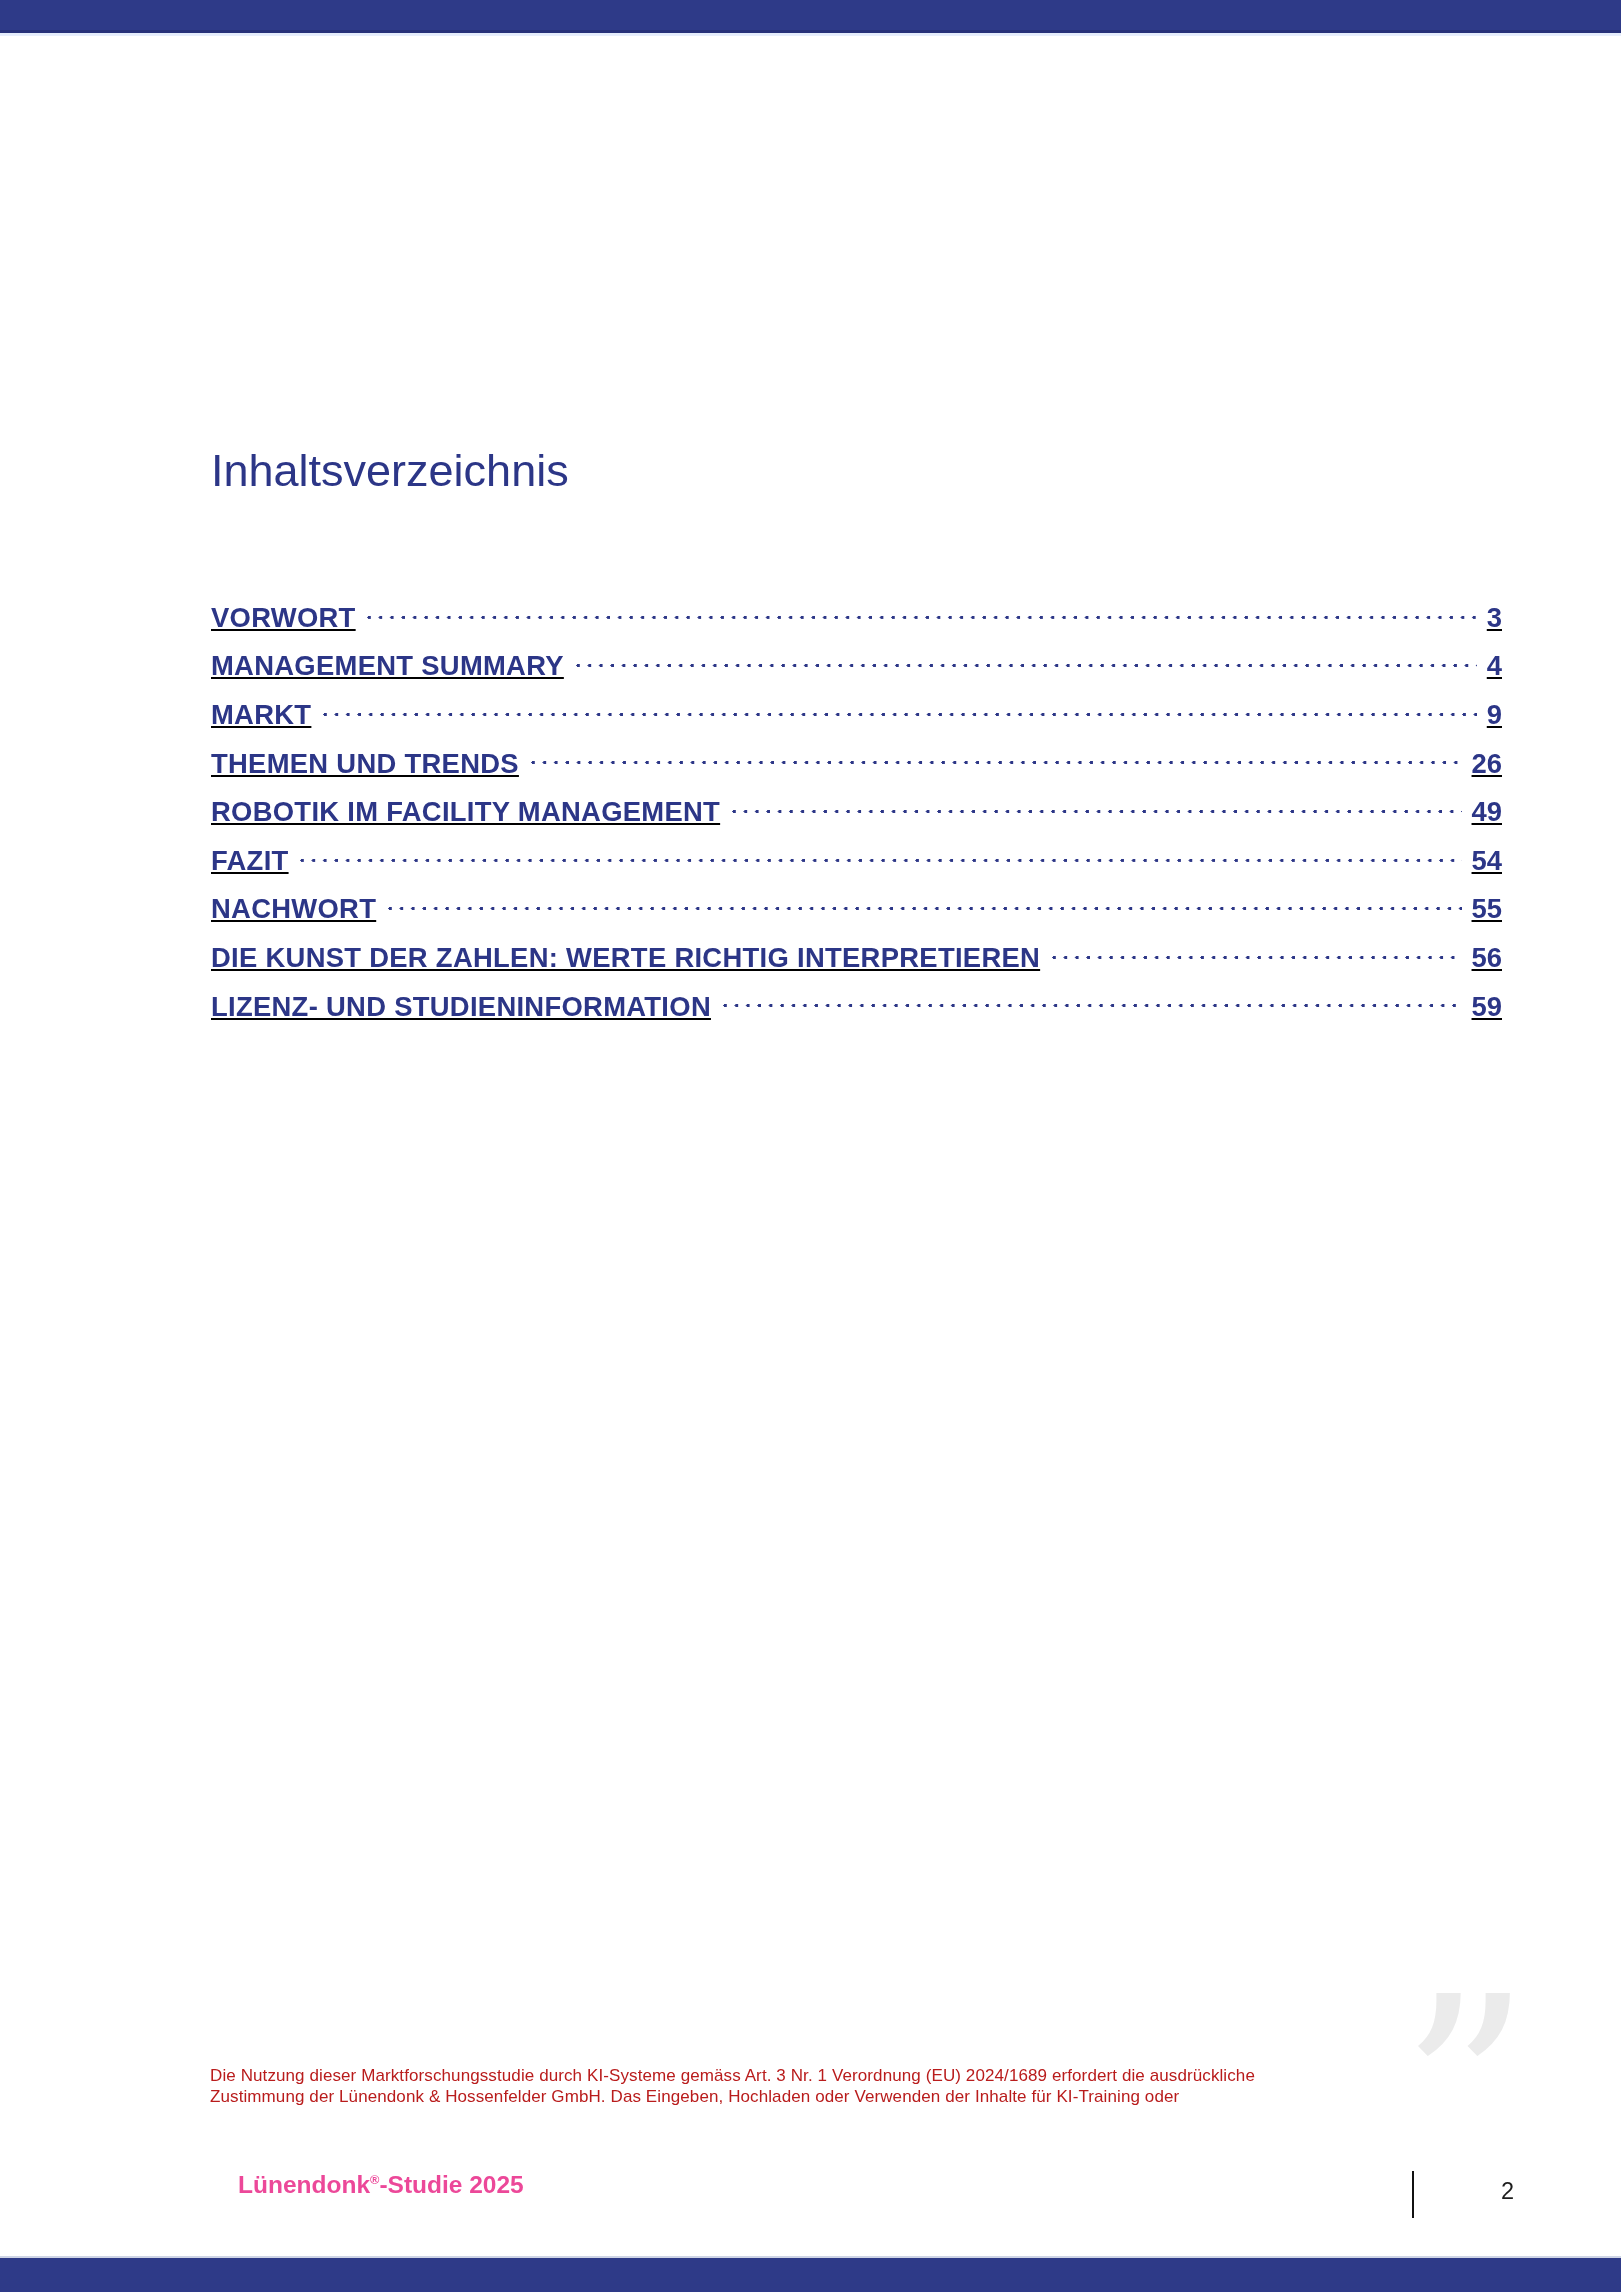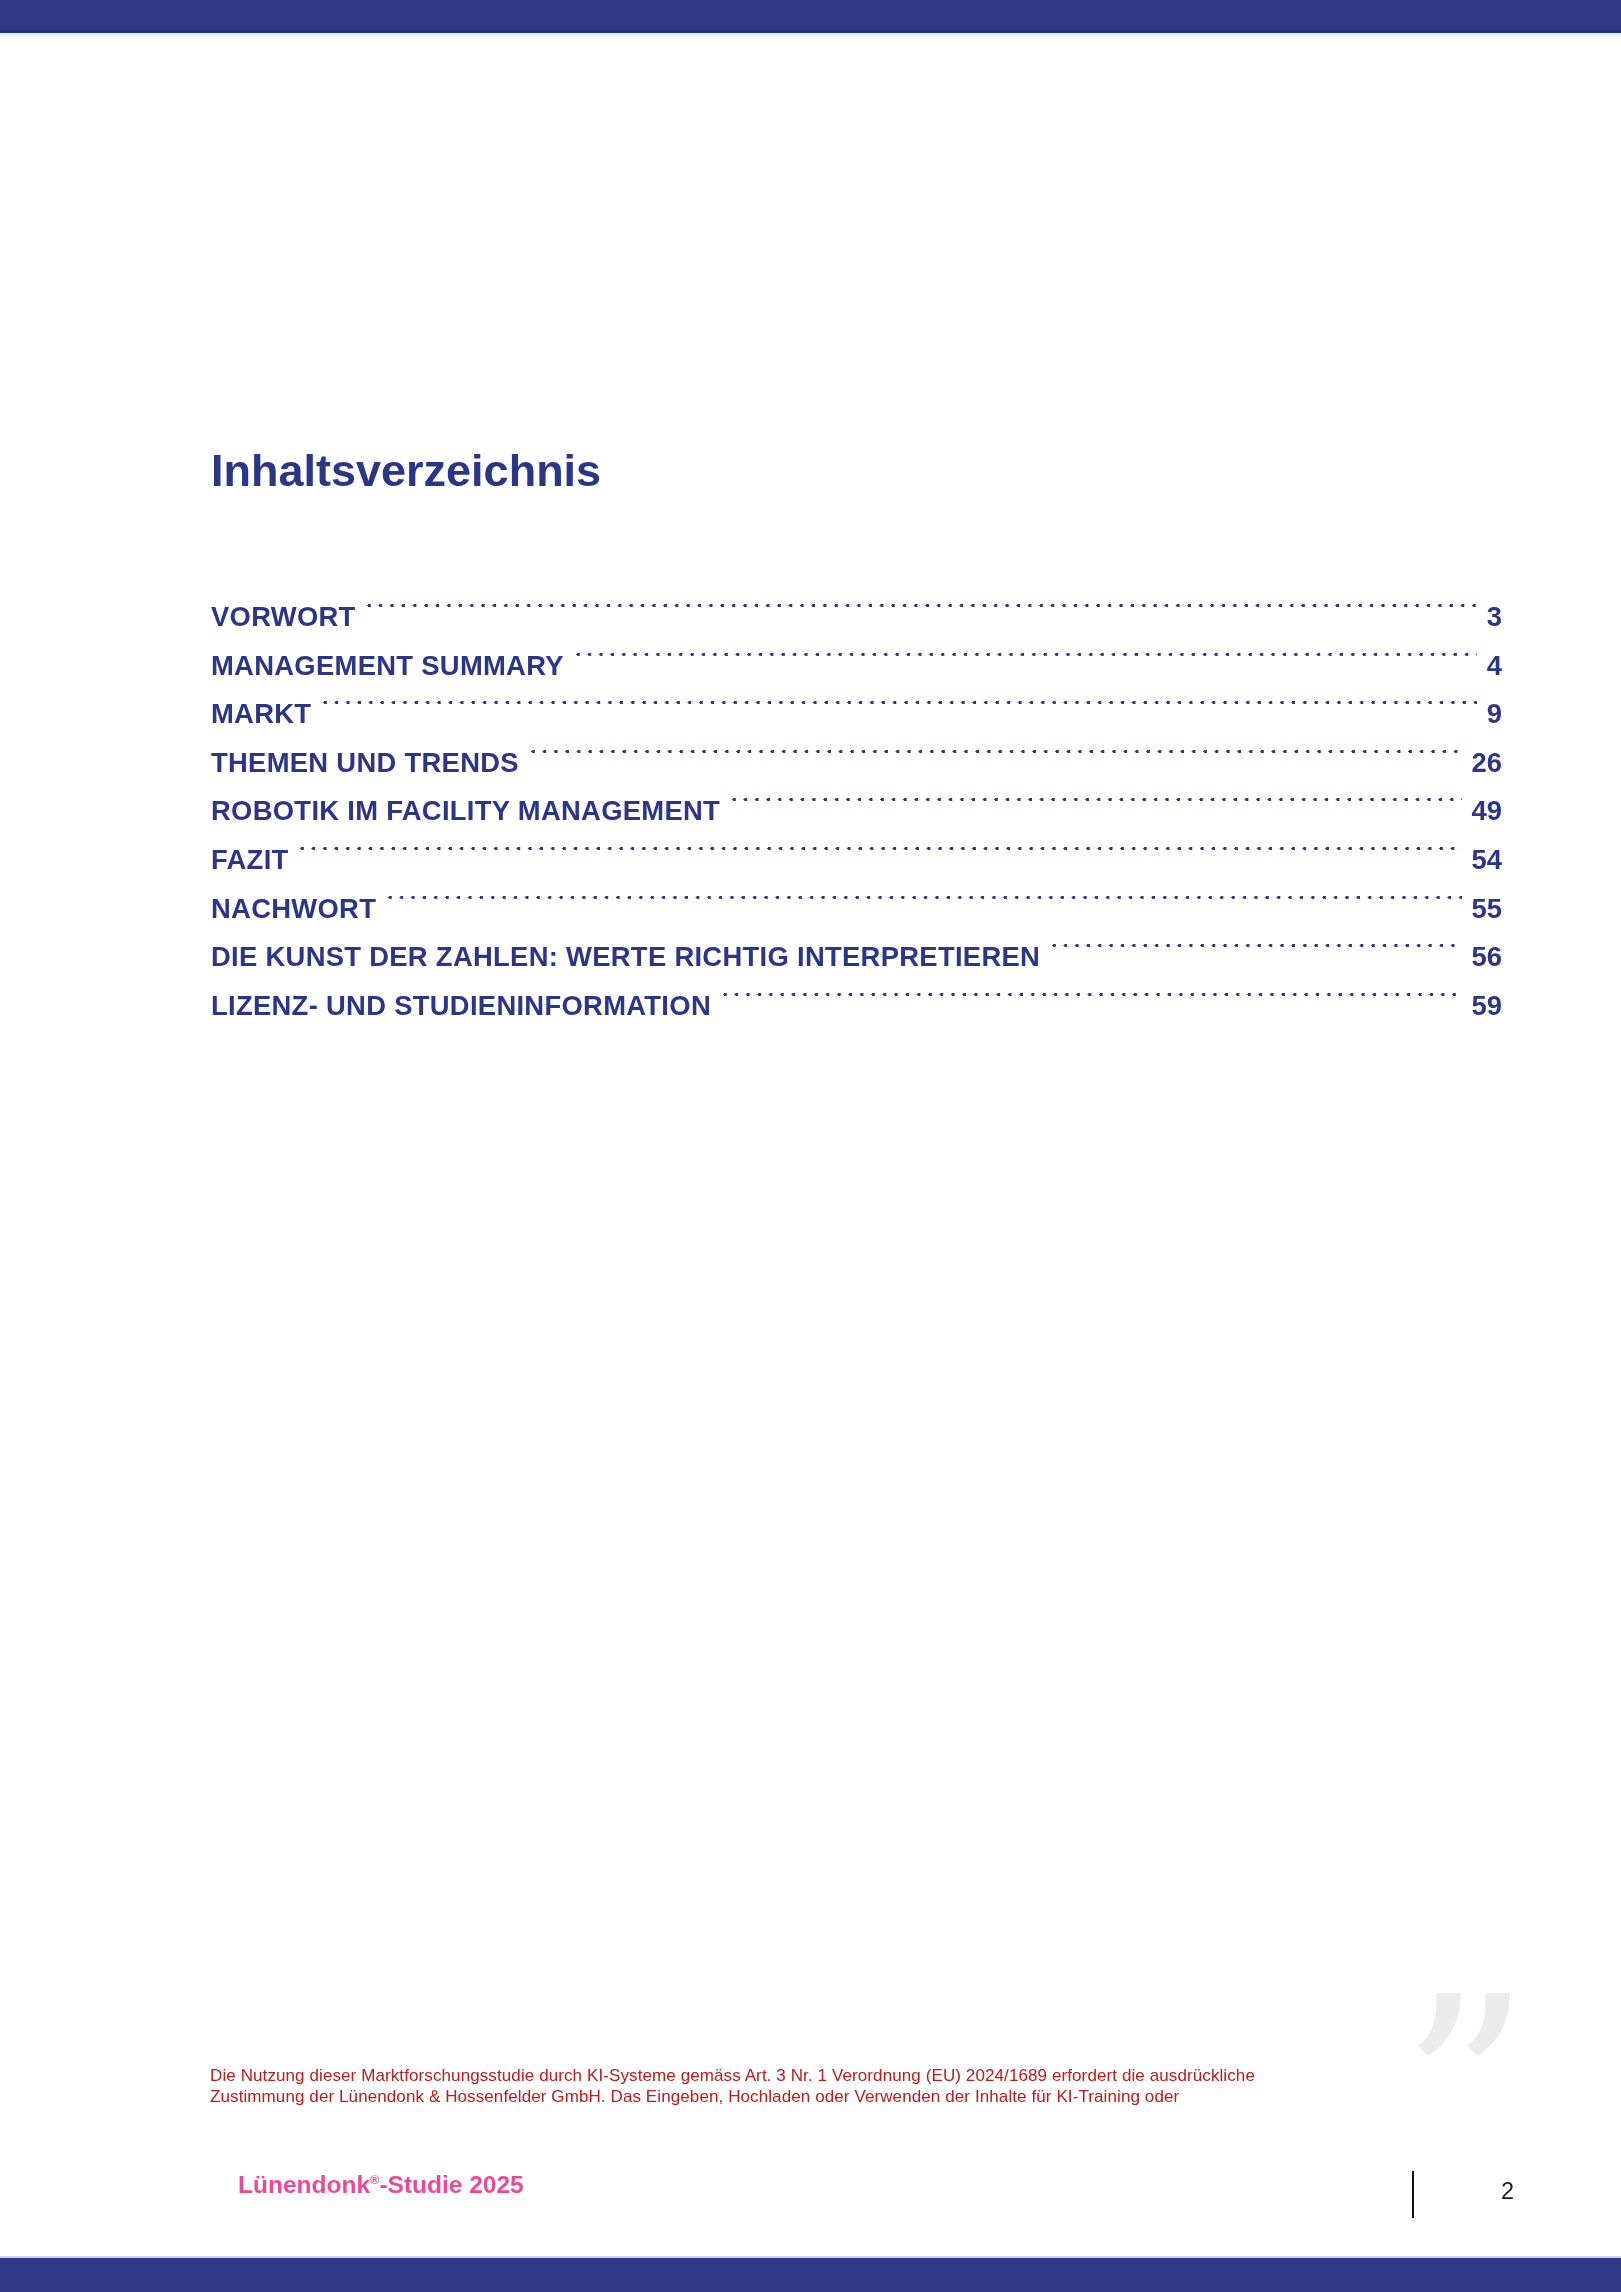--- a/index.html
+++ b/index.html
@@ -21,32 +21,33 @@
   }
   .bottombar {
     position: absolute; bottom: 0; left: 0; width: 100%; height: 35px;
     background: #2e3a88;
     border-top: 2px solid #cfd5e6;
   }
 
   
   .doc-title {
     position: absolute; left: 211px; top: 418px;
-    font-size: 45px; font-weight: bold; color: #2c3687;
+    font-size: 45px; font-weight: normal; color: #2c3687;
     letter-spacing: 0px; line-height: 1; text-align: center;
   }
 
   
   .toc {
     position: absolute; left: 211px; top: 603px; width: 1291px;
   }
   .toc-row {
-    display: flex; align-items: flex-start;
+    display: flex; align-items: center;
     height: 29px; margin-bottom: 19.6px; 
     cursor: default;
+    text-decoration: underline;
   }
   .toc-label {
     font-size: 27.4px; font-weight: bold; color: #2c3687;
     line-height: 1; white-space: nowrap; letter-spacing: 0.3px;
   }
   .toc-leader {
     flex: 1 1 auto; height: 4.9px; margin: 0 9.8px 1px 11.8px;
     background-image: radial-gradient(circle at 2.2px 2.4px, #2c3687 1.7px, transparent 1.9px);
     background-size: 11.4px 4.9px;
     background-repeat: repeat-x;

